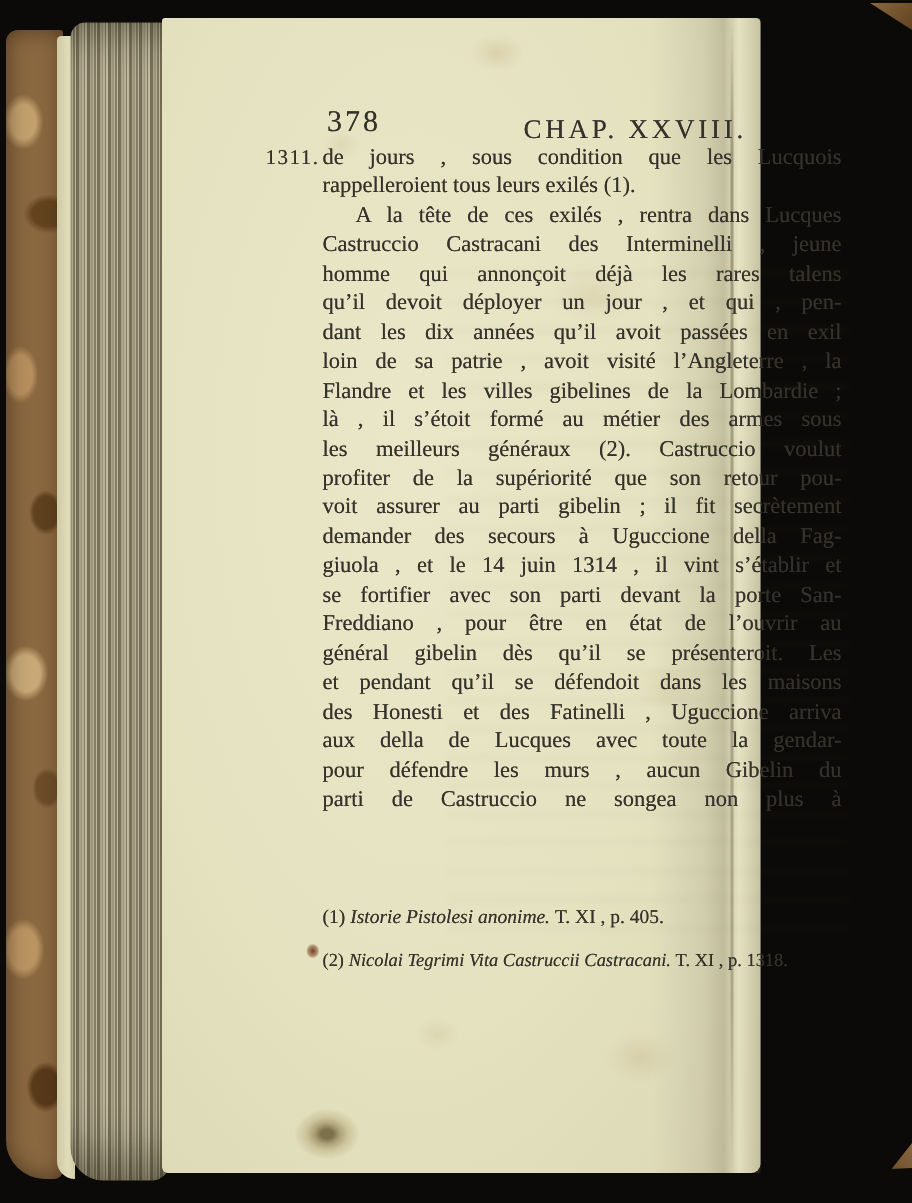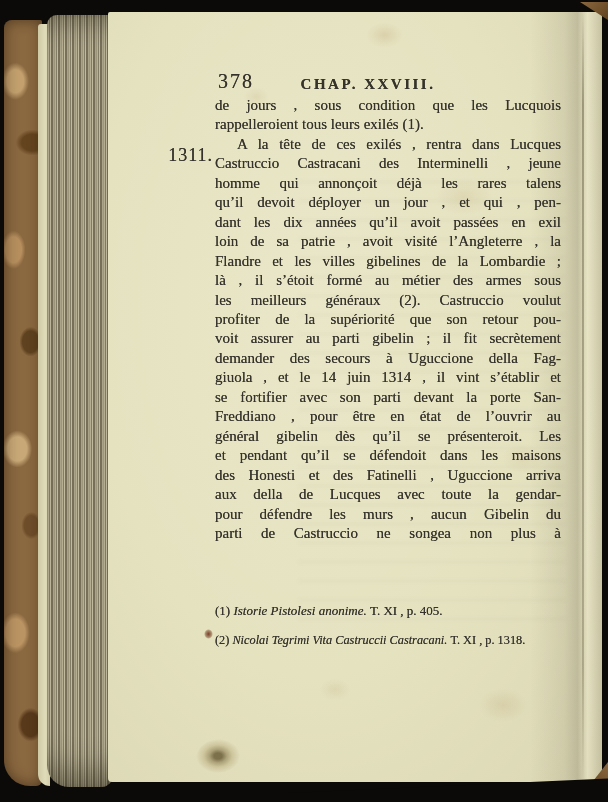--- a/index.html
+++ b/index.html
@@ -24,21 +24,21 @@
     background:linear-gradient(to right,#cfc9a6,#e0dbb8 60%,#d3cda9);
     border-radius:4px 0 0 16px;}
   .fore-edge{position:absolute;left:47px;top:15px;width:66px;height:772px;
     background-color:#a59d83;
     background-image:
       repeating-linear-gradient(90deg,#9d967c 0 1px,#b6af94 1px 2px,#847d66 2px 3px,#c1ba9f 3px 4px,#776f58 4px 6px,#aaa389 6px 7px),
       repeating-linear-gradient(90deg,rgba(40,34,18,.14) 0 2px,rgba(0,0,0,0) 2px 11px);
     border-radius:10px 4px 12px 22px;
     box-shadow:inset 0 26px 24px -18px rgba(40,35,20,.4), inset 0 -40px 30px -24px rgba(40,35,20,.45), inset -4px 0 6px -3px rgba(50,45,28,.35);}
 
-  .page{position:absolute;left:108px;top:12px;width:494px;height:770px;
+  .page{position:absolute;left:108px;top:12px;width:399px;height:770px;
     background:radial-gradient(ellipse at 42% 38%, #eae7c9 0%, #e5e2c0 55%, #dbd7b4 100%);
     border-radius:2px 3px 6px 4px;}
 
   
   .gutter-shade{position:absolute;right:0;top:0;bottom:0;width:72px;
     background:linear-gradient(to right, rgba(101,94,66,0) 0%, rgba(101,94,66,.12) 48%, rgba(80,74,52,.22) 66%, rgba(70,64,46,.10) 72%, rgba(240,237,214,.30) 80%, rgba(101,94,66,.20) 100%);}
   .crease-line{position:absolute;right:18px;top:0;bottom:0;width:2px;
     background:linear-gradient(to bottom, rgba(90,82,55,0), rgba(90,82,55,.45) 12%, rgba(90,82,55,.32) 85%, rgba(90,82,55,0));}
 
   .corner-tr{position:absolute;right:0;top:2px;width:28px;height:18px;
@@ -65,24 +65,24 @@
   .stain-dot{position:absolute;left:96px;top:617px;width:9px;height:10px;
     background:radial-gradient(closest-side, rgba(110,45,25,.9), rgba(120,70,40,.5) 70%, rgba(0,0,0,0) 100%);
     border-radius:50%;}
   .show-through{position:absolute;left:190px;top:168px;width:268px;height:440px;opacity:.07;
     background:repeating-linear-gradient(0deg, #6e7355 0 2px, rgba(0,0,0,0) 2px 19px);
     filter:blur(2px);pointer-events:none;}
 
   
   .ink{color:#34322b;text-shadow:0 0 .4px rgba(52,50,43,.8);}
   .folio{position:absolute;left:110px;top:58px;font-size:20px;letter-spacing:2px;}
-  .running-head{position:absolute;left:130px;top:64px;width:260px;text-align:center;
-    font-size:15px;font-weight:700;letter-spacing:2.5px;}
+  .running-head{position:absolute;left:130px;top:64px;width:260px;text-align:right;
+    font-size:18px;font-weight:400;letter-spacing:2.5px;}
   .margin-note{position:absolute;left:50px;top:86px;width:55px;text-align:right;
-    font-size:18px;letter-spacing:1px;margin-top:47px;}
+    font-size:14px;letter-spacing:1px;}
   .body-text{position:absolute;left:107px;top:84px;width:346px;
     font-size:15px;line-height:19.45px;}
   .line{text-align:justify;text-align-last:justify;white-space:normal;}
   .line.last{text-align-last:left;}
   .line.indent{text-indent:22px;}
   .footnotes{position:absolute;left:107px;top:591px;width:384px;}
   .footnote{font-size:13px;line-height:16px;white-space:nowrap;margin-bottom:13px;}
   .footnote.small{font-size:12.3px;}
   .fn-italic{font-style:italic;}
 </style>

